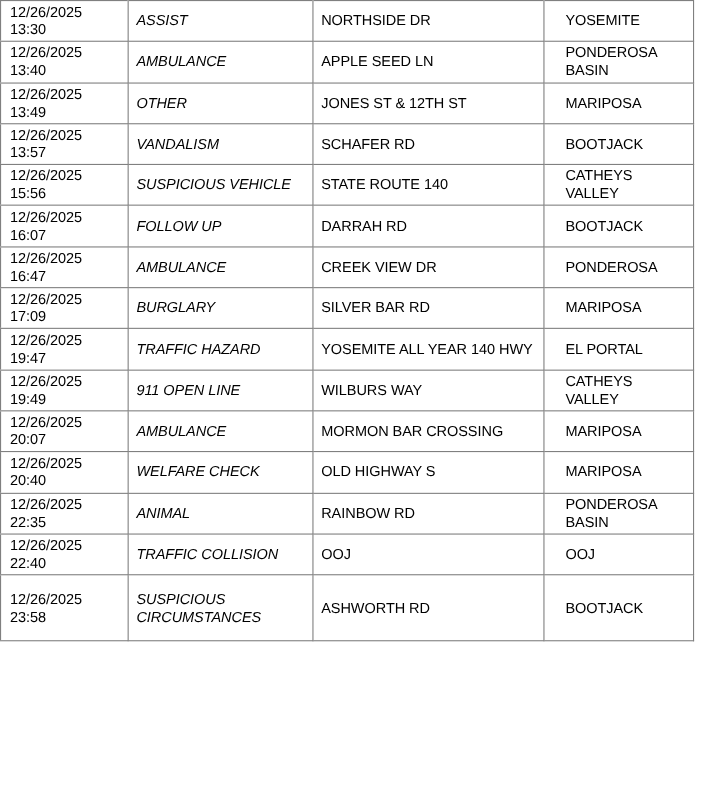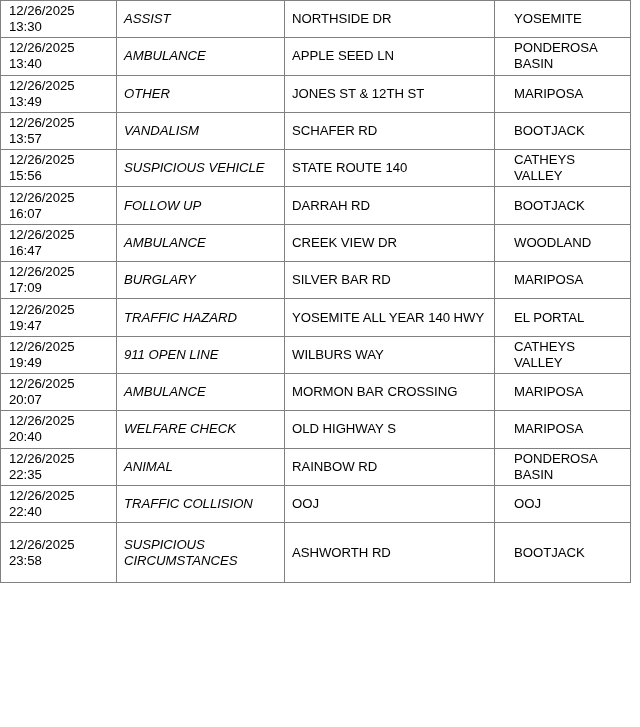--- a/index.html
+++ b/index.html
@@ -94,21 +94,21 @@
       <tr>
         <td class="cell-datetime">12/26/2025 16:07</td>
         <td class="cell-type">FOLLOW UP</td>
         <td class="cell-location">DARRAH RD</td>
         <td class="cell-area">BOOTJACK</td>
       </tr>
       <tr>
         <td class="cell-datetime">12/26/2025 16:47</td>
         <td class="cell-type">AMBULANCE</td>
         <td class="cell-location">CREEK VIEW DR</td>
-        <td class="cell-area">WOODLAND</td>
+        <td class="cell-area">PONDEROSA</td>
       </tr>
       <tr>
         <td class="cell-datetime">12/26/2025 17:09</td>
         <td class="cell-type">BURGLARY</td>
         <td class="cell-location">SILVER BAR RD</td>
         <td class="cell-area">MARIPOSA</td>
       </tr>
       <tr>
         <td class="cell-datetime">12/26/2025 19:47</td>
         <td class="cell-type">TRAFFIC HAZARD</td>

